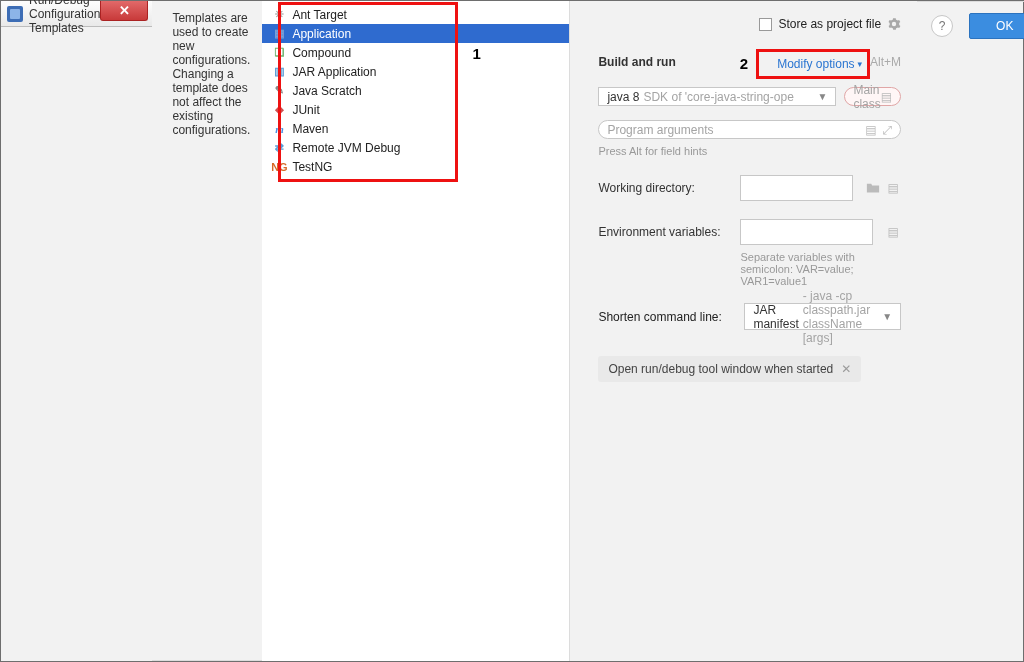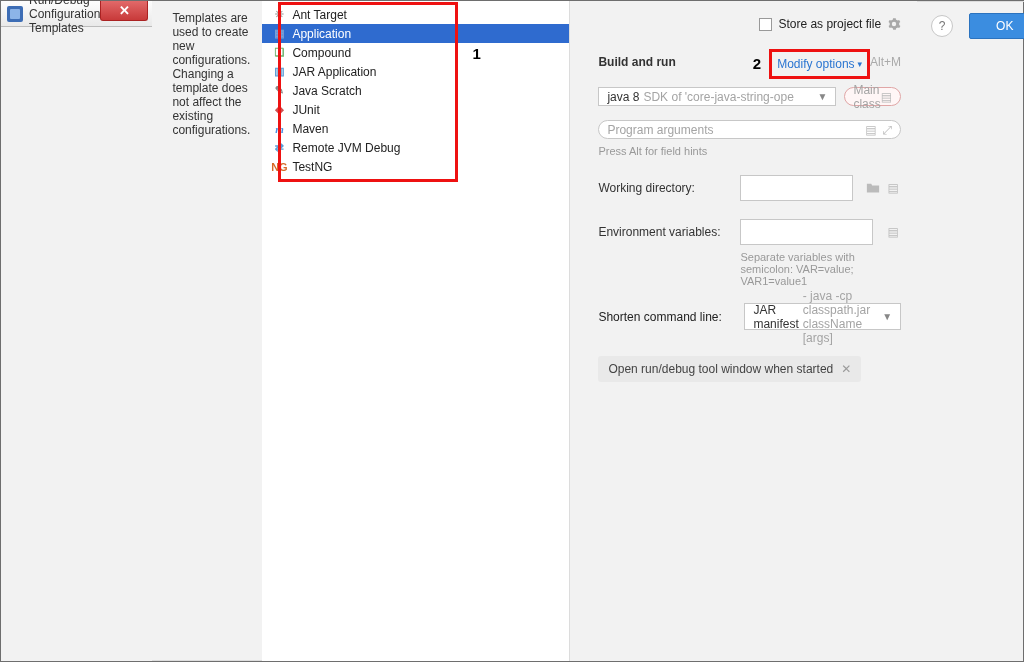--- a/index.html
+++ b/index.html
@@ -31,21 +31,21 @@
   .marker.m1 { top:44px; left:210px;}
   
   .right { flex:1; padding:16px 16px 8px 28px; overflow:hidden; display:flex; flex-direction:column;}
   .toprow { display:flex; justify-content:flex-end; align-items:center; gap:6px; margin-bottom:24px;}
   .chk { width:13px; height:13px; border:1px solid #999; background:#fff;}
   .gearicon { width:14px; height:14px; color:#a8a8a8;}
   .section-head { display:flex; align-items:flex-start; position:relative;}
   .section-head .title { font-weight:bold; color:#333; flex:1;}
   .marker.m2 { position:static; margin-right:12px; font-size:15px; font-weight:bold;}
   .modify-wrap { position:relative; display:flex; align-items:center; gap:4px;}
-  .modify-link { color:#2a75d1; font-size:12px; display:flex; align-items:center; gap:3px; cursor:pointer; padding:2px 4px;}
+  .modify-link { color:#2a75d1; font-size:12px; display:flex; align-items:center; gap:3px; cursor:pointer; padding:2px 4px;margin-left:13px;}
   .modify-link .chev { font-size:9px; color:#2a75d1;}
   .red-box-2 { position:absolute; top:-6px; left:-4px; right:-4px; bottom:-6px; border:3px solid #e11; pointer-events:none;}
   .altm { color:#aaa; margin-left:4px;}
   .row { display:flex; gap:8px; margin-top:14px; align-items:stretch;}
   .field { border:1px solid #c7c7c7; background:#fff; height:19px; display:flex; align-items:center; padding:0 8px; color:#333; position:relative;}
   .field.grey { color:#a4a4a4;border-radius:11px;}
   .sdk-field { width:238px;}
   .sdk-field .java8 { color:#333;}
   .sdk-field .rest { color:#a4a4a4; margin-left:4px;}
   .sdk-field .dd { margin-left:auto; color:#888; font-size:10px;}

